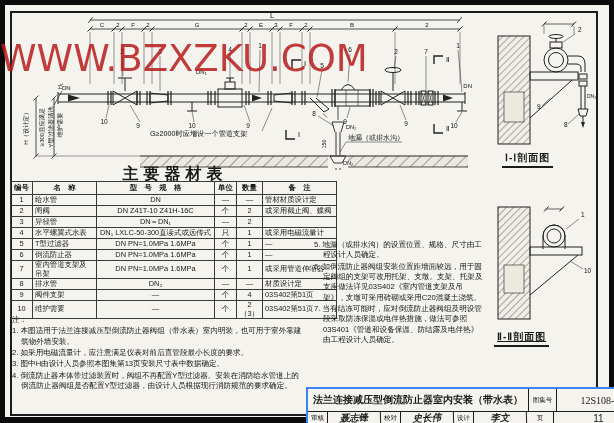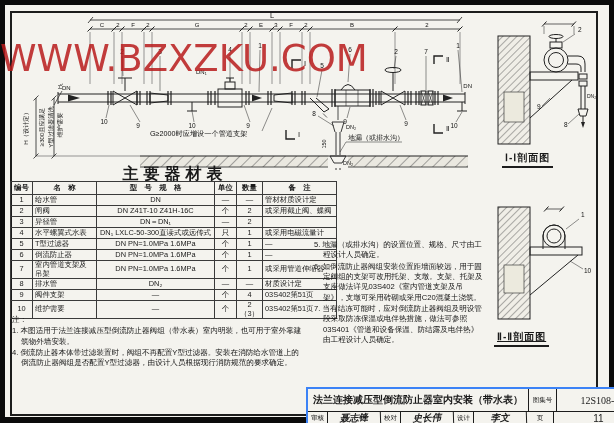--- a/index.html
+++ b/index.html
@@ -421,20 +421,22 @@
       <td>个</td>
       <td>2（3）</td>
       <td class="l">03S402第51页</td>
     </tr>
   </tbody>
     </table>
 
   <div class="notes notes-left">
     <div class="note note-head">注：</div>
     <div class="note">1. 本图适用于法兰连接减压型倒流防止器阀组（带水表）室内明装，也可用于室外靠建筑物外墙安装。</div>
+    <div class="note">2. 如采用电磁流量计，应注意满足仪表对前后直管段最小长度的要求。</div>
+    <div class="note">3. 图中H由设计人员参照本图集第13页安装尺寸表中数据确定。</div>
     <div class="note">4. 倒流防止器本体带过滤装置时，阀组不再配置Y型过滤器。安装在消防给水管道上的倒流防止器阀组是否配置Y型过滤器，由设计人员根据现行消防规范的要求确定。</div>
   </div>
   <div class="notes notes-right">
     <div class="note">5. 地漏（或排水沟）的设置位置、规格、尺寸由工程设计人员确定。</div>
     <div class="note">6. 如倒流防止器阀组安装位置距墙面较远，用于固定阀组的支架可改用托架、支墩。支架、托架及支座做法详见03S402《室内管道支架及吊架》，支墩可采用砖砌或采用C20混凝土浇筑。</div>
     <div class="note">7. 当有结冻可能时，应对倒流防止器阀组及明设管段采取防冻保温或电伴热措施，做法可参照03S401《管道和设备保温、防结露及电伴热》由工程设计人员确定。</div>
   </div>
 
   <svg class="abs" style="left:477px;top:9px;z-index:3" width="112" height="135" viewBox="0 0 112 135">
     <g stroke="#222" fill="none" stroke-width="1">

